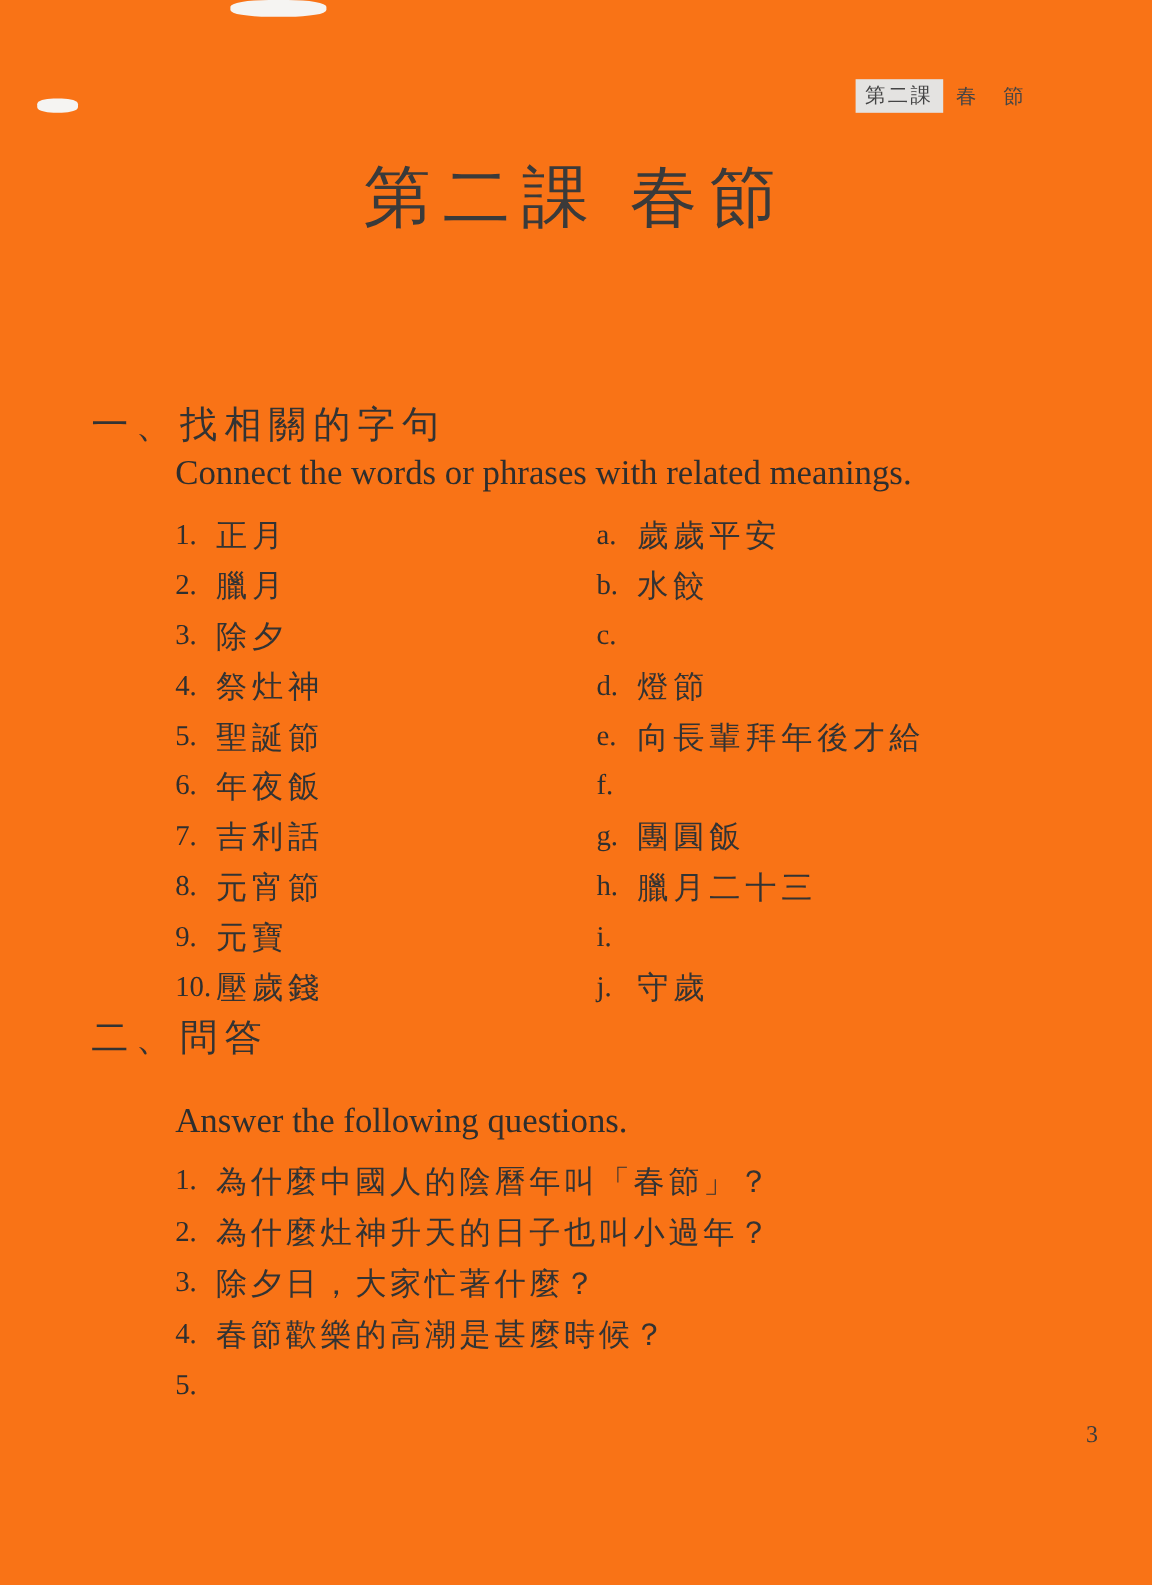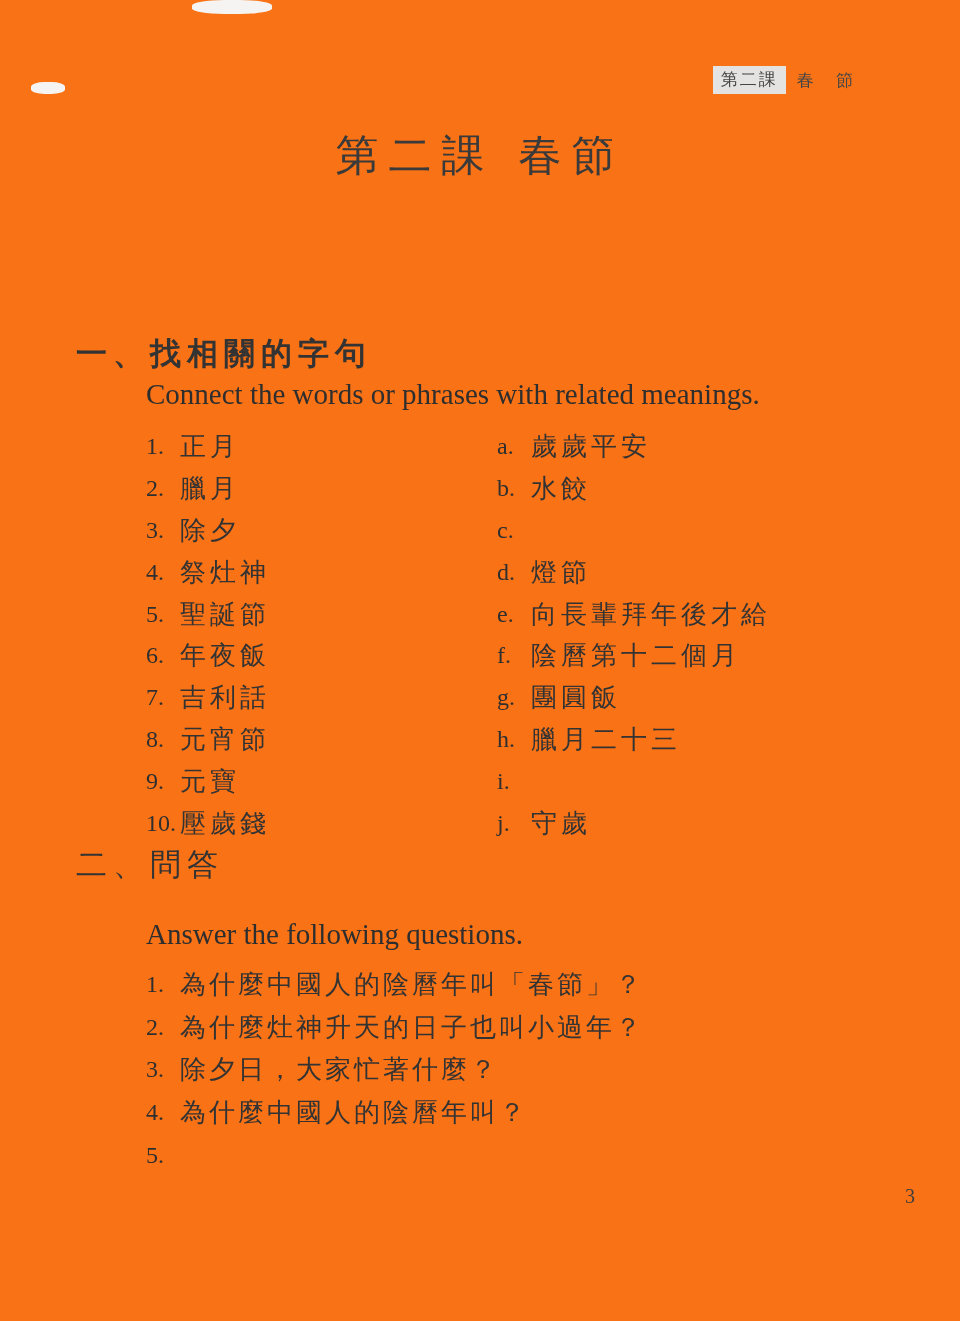--- a/index.html
+++ b/index.html
@@ -23,32 +23,32 @@
     background:#e4e3e1;
     padding:2px 8px 3px 8px;
     letter-spacing:2px;
   }
   .header-title{letter-spacing:9px;}
 
   
   .title{
     position:absolute;top:127px;left:0;width:100%;
     text-align:center;margin:0;
-    font-size:43px;font-weight:400;color:#3a3a3a;
+    font-size:56px;font-weight:400;color:#3a3a3a;
     letter-spacing:10px;
   }
   .title .title-name{margin-left:24px;}
 
   
   .sec-heading{
     position:absolute;left:76px;
     font-size:31px;color:#333;letter-spacing:6px;
     white-space:nowrap;
   }
-  .sec1-heading{top:333px;font-weight:bold;}
+  .sec1-heading{top:333px;}
   .sec2-heading{top:844px;}
 
   
   .instruction{
     position:absolute;left:146px;
     font-size:29px;color:#2e2e2e;
     white-space:nowrap;
   }
   .ins1{top:378px;}
   .ins2{top:918px;}
@@ -171,21 +171,20 @@
       <li class="row">
           <span class="num">d.</span>
           <span class="zh">燈節</span>
         </li>
       <li class="row">
           <span class="num">e.</span>
           <span class="zh">向長輩拜年後才給</span>
         </li>
       <li class="row">
           <span class="num">f.</span>
-          <span class="zh">陰曆第十二個月</span>
         </li>
       <li class="row">
           <span class="num">g.</span>
           <span class="zh">團圓飯</span>
         </li>
       <li class="row">
           <span class="num">h.</span>
           <span class="zh">臘月二十三</span>
         </li>
       <li class="row">
@@ -209,21 +208,21 @@
     <div class="qrow">
         <span class="num">2.</span>
         <span class="zh">為什麼灶神升天的日子也叫小過年？</span>
       </div>
     <div class="qrow">
         <span class="num">3.</span>
         <span class="zh">除夕日，大家忙著什麼？</span>
       </div>
     <div class="qrow">
         <span class="num">4.</span>
-        <span class="zh">為什麼中國人的陰曆年叫？</span>
+        <span class="zh">春節歡樂的高潮是甚麼時候？</span>
       </div>
     <div class="qrow">
         <span class="num">5.</span>
       </div>
   </div>
 
   <div class="page-number">3</div>
 
 </div>
 

